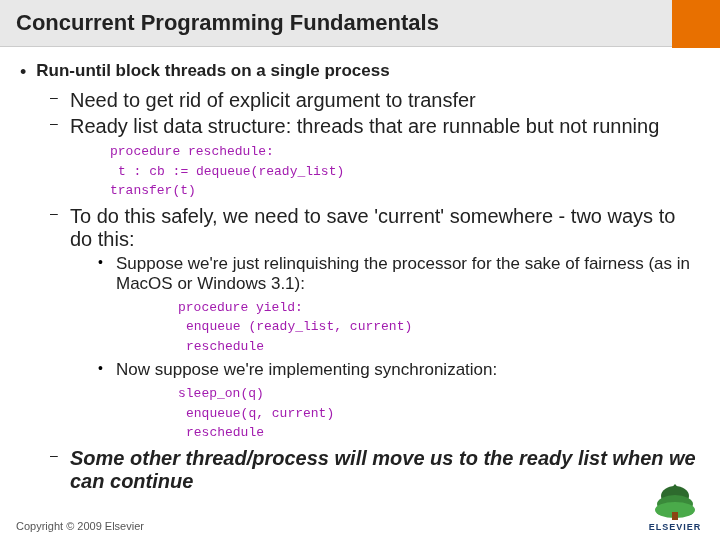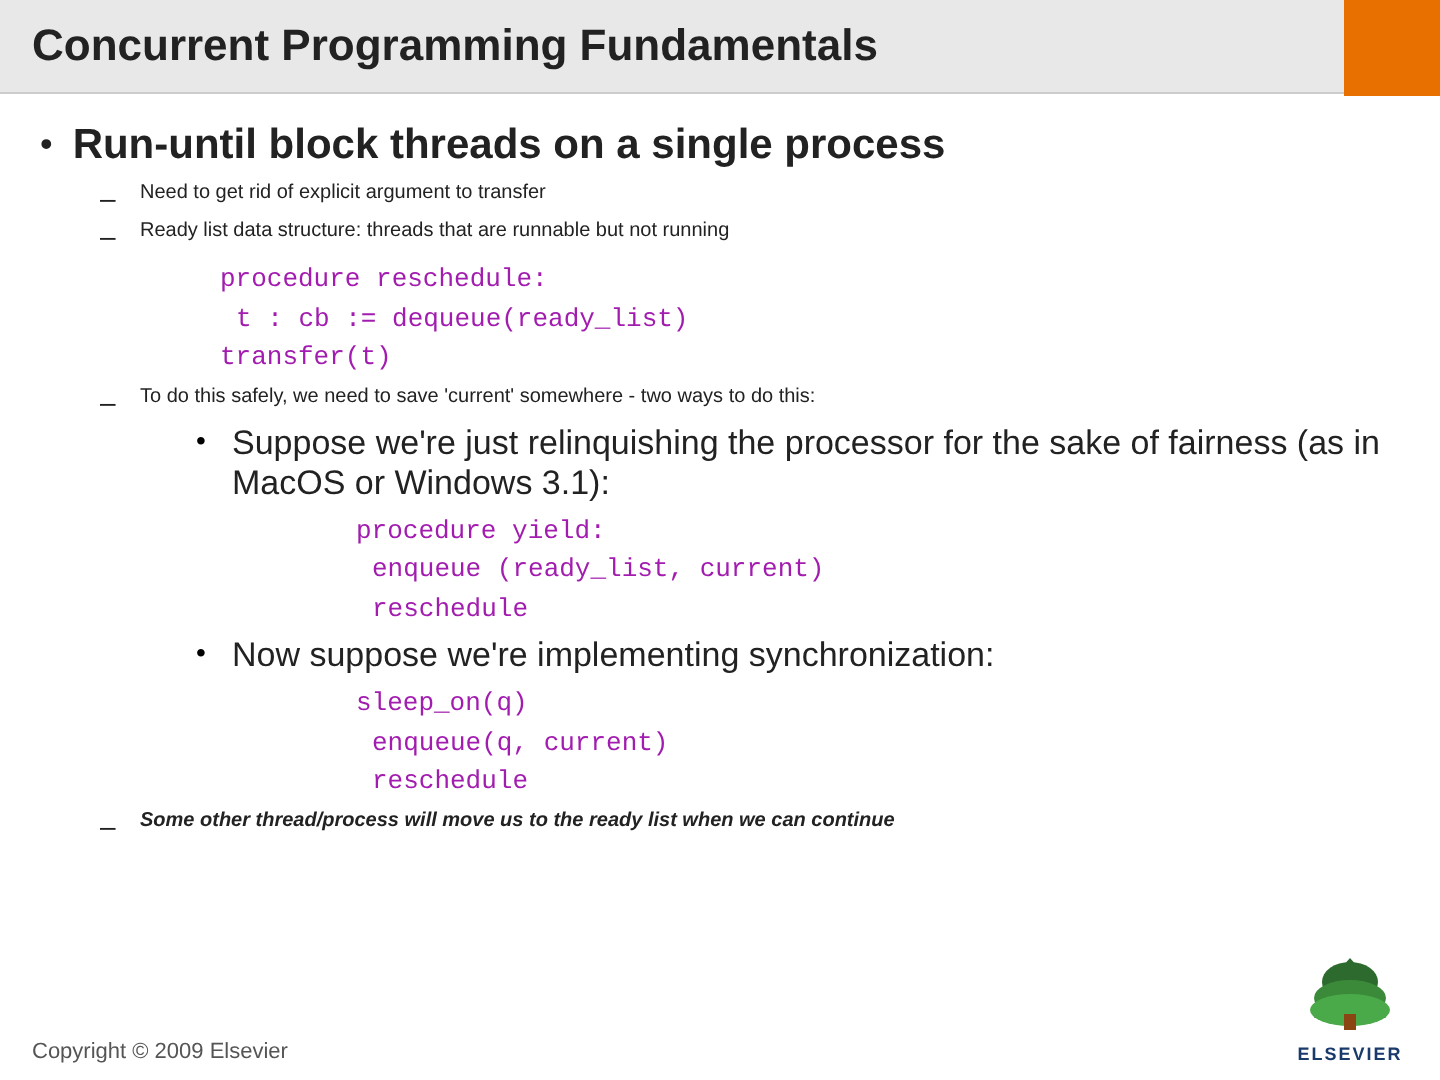--- a/index.html
+++ b/index.html
@@ -56,21 +56,21 @@
     }
 
     .main-bullet-dot {
       font-size: 18px;
       margin-right: 10px;
       margin-top: 1px;
       color: #222;
     }
 
     .main-bullet-text {
-      font-size: 21px;
+      font-size: 17px;
       font-weight: bold;
       color: #222;
     }
 
     .sub-items {
       margin-left: 30px;
     }
 
     .sub-item {
       display: flex;
@@ -79,21 +79,21 @@
     }
 
     .dash {
       margin-right: 8px;
       color: #222;
       font-size: 14px;
       min-width: 12px;
     }
 
     .sub-text {
-      font-size: 10px;
+      font-size: 20px;
       color: #222;
     }
 
     .code-block {
       font-family: 'Courier New', Courier, monospace;
       font-size: 13px;
       color: #a21caf;
       margin: 4px 0 4px 60px;
       line-height: 1.5;
     }
@@ -139,21 +139,21 @@
 
     .elsevier-logo {
       position: absolute;
       bottom: 8px;
       right: 10px;
       width: 70px;
       height: 55px;
       display: flex;
       flex-direction: column;
       align-items: center;
-      justify-content: space-between;
+      justify-content: flex-end;
     }
 
     .elsevier-tree {
       width: 52px;
       height: 38px;
     }
 
     .elsevier-text {
       font-size: 9px;
       font-weight: bold;

